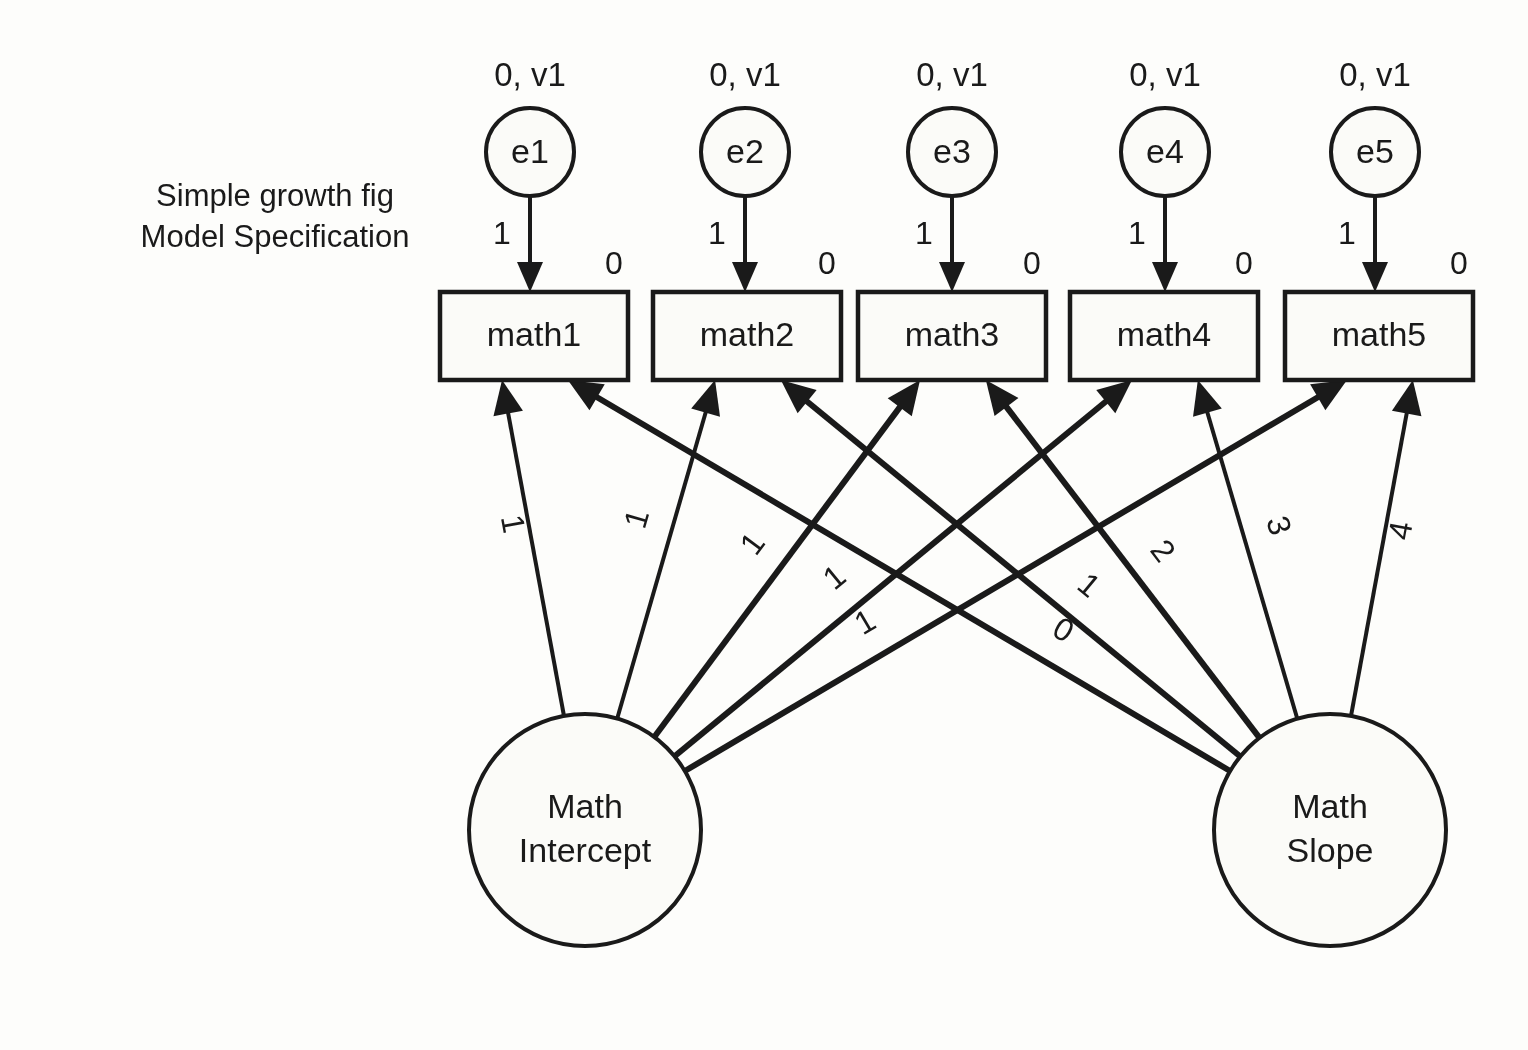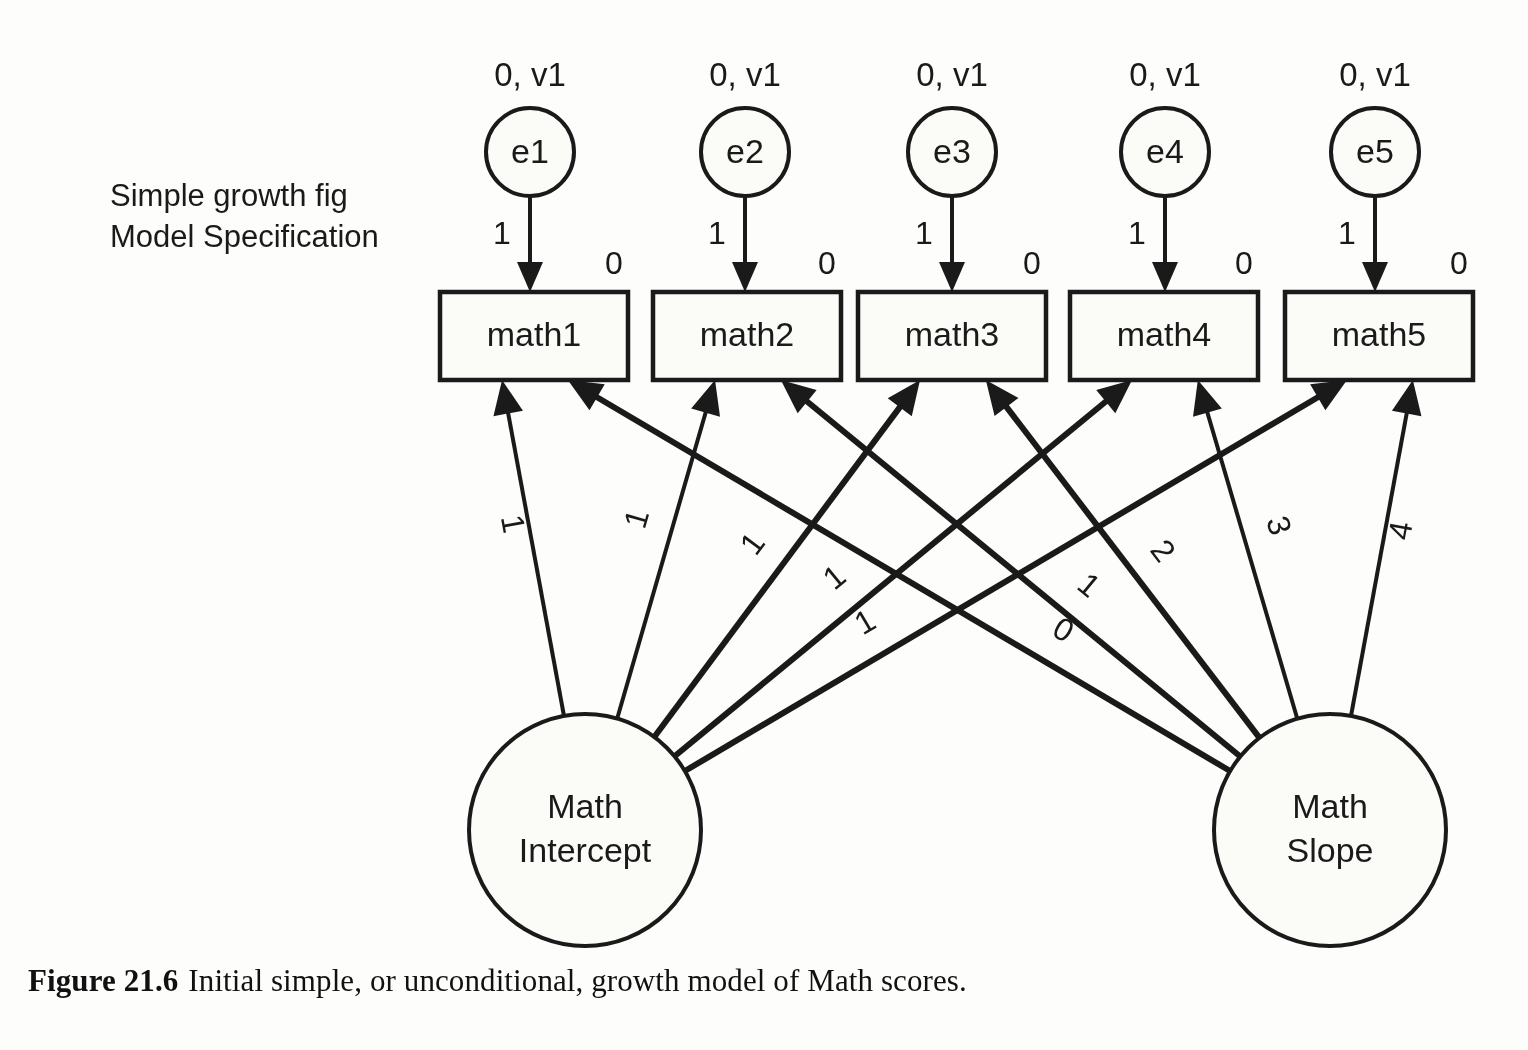--- a/index.html
+++ b/index.html
@@ -75,20 +75,21 @@
   }
   .side-note {
     position: absolute;
     left: 110px;
     top: 176px;
     width: 330px;
     font-size: 31px;
     line-height: 1.32;
     color: #1a1a1a;
     white-space: pre-line;
+    text-align: center;
   }
   .fig-caption {
     position: absolute;
     left: 28px;
     top: 963px;
     width: 1460px;
     font-family: "Liberation Serif", serif;
     font-size: 31px;
     color: #111111;
     letter-spacing: 0.1px;
@@ -195,17 +196,14 @@
         <text x="1082.1695810737763" y="593.3052990117814" class="label-loading" transform="rotate(39.332332867288414 1082.1695810737763 593.3052990117814)">1</text>
         <text x="1154.2851360656325" y="557.4487558204539" class="label-loading" transform="rotate(52.59124080433908 1154.2851360656325 557.4487558204539)">2</text>
         <text x="1268.5438063282352" y="528.4758390873325" class="label-loading" transform="rotate(73.6330724285206 1268.5438063282352 528.4758390873325)">3</text>
         <text x="1411.2013618233436" y="532.5106766709628" class="label-loading" transform="rotate(-79.56926537454497 1411.2013618233436 532.5106766709628)">4</text>
       </g>
   </svg>
 
   <div class="side-note">Simple growth fig
 Model Specification</div>
 
-  <div class="fig-caption">
-    <span class="cap-num">Figure 21.6</span><span>Initial simple, or unconditional, growth model of Math scores.</span>
-  </div>
 
 </div>
 
 </body></html>

